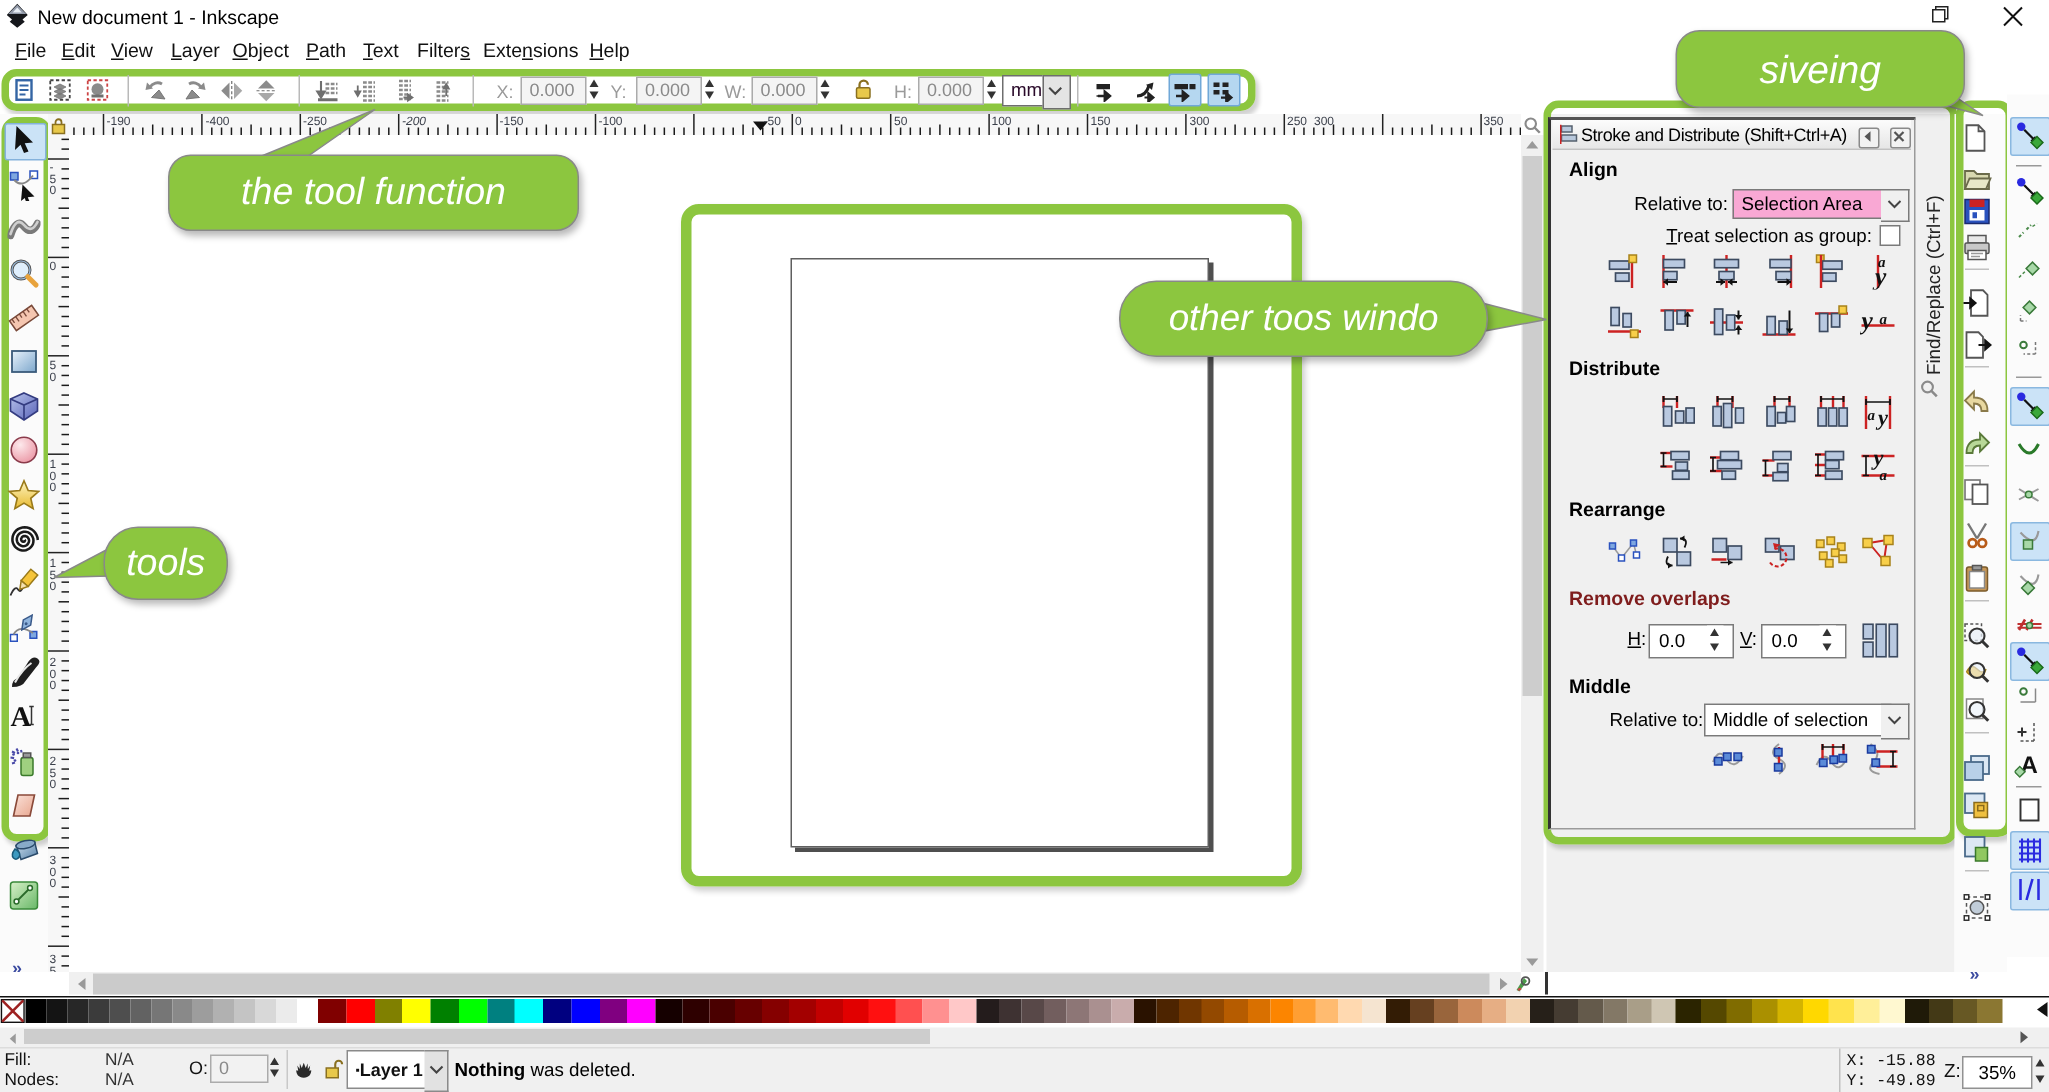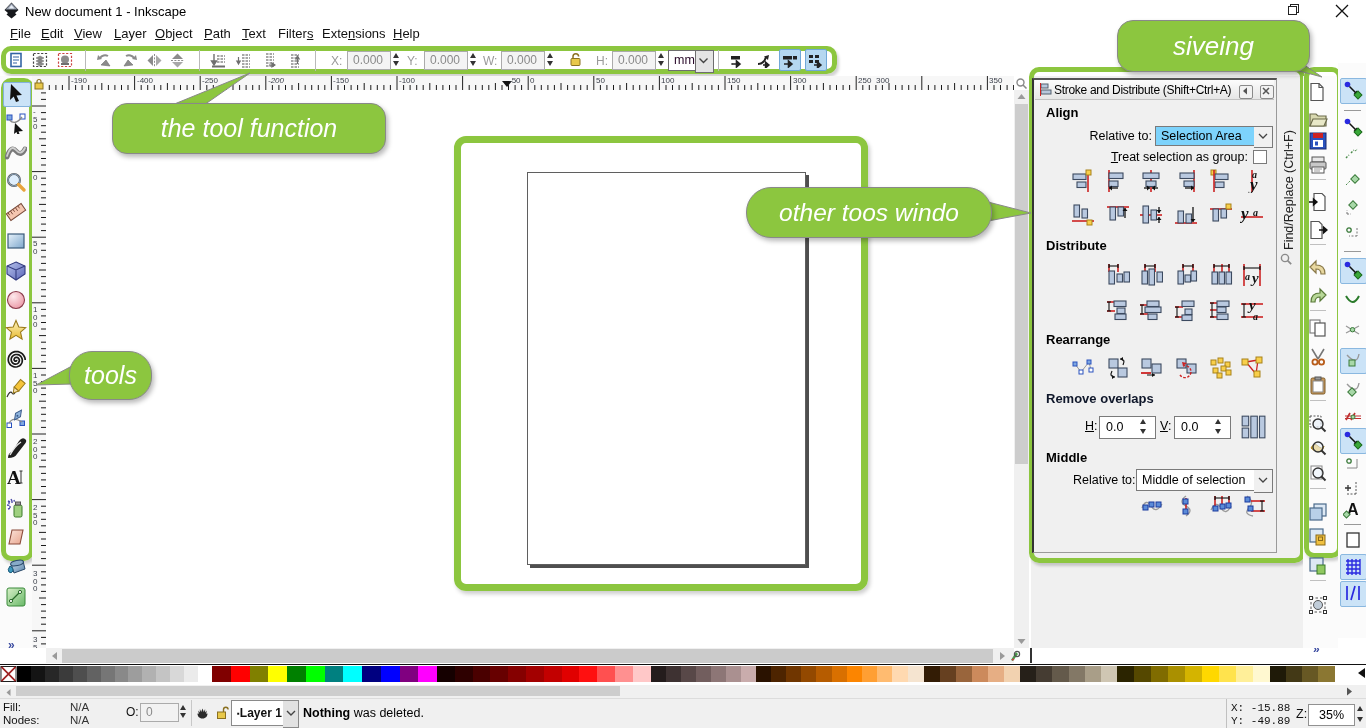--- a/index.html
+++ b/index.html
@@ -601,21 +601,21 @@
 <div style="position:absolute;left:1239px;top:85px;width:12px;height:12px;background:#f2f2f2;border:1px solid #8a8a8a;border-radius:2px;"></div>
 <svg class="ab" style="left:1241px;top:87px" width="8" height="8" viewBox="0 0 8 8">
     <path d="M6 0.5L2 4l4 3.5z" fill="#555"></path>
   </svg>
 <div style="position:absolute;left:1260px;top:85px;width:12px;height:12px;background:#f2f2f2;border:1px solid #8a8a8a;border-radius:2px;"></div>
 <svg class="ab" style="left:1262px;top:87px" width="8" height="8" viewBox="0 0 8 8">
     <path d="M1 1l6 6M7 1l-6 6" stroke="#555" stroke-width="1.5"></path>
   </svg>
 <div style="position:absolute;left:1046px;top:105px;width:100px;height:16px;font-size:13px;font-weight:bold;color:#000;">Align</div>
 <div style="position:absolute;left:1080px;top:129px;width:75px;height:15px;font-size:12.5px;color:#000;text-align:right;width:72px;">Relative to:</div>
-<div style="position:absolute;left:1155px;top:126px;width:99px;height:18px;background:#7dd3fc;border:1px solid #7a7a7a;font-size:12.5px;line-height:18px;padding-left:5px;">Selection Area</div>
+<div style="position:absolute;left:1155px;top:126px;width:99px;height:18px;background:#f9a8d4;border:1px solid #7a7a7a;font-size:12.5px;line-height:18px;padding-left:5px;">Selection Area</div>
 <div style="position:absolute;left:1254px;top:126px;width:18px;height:20px;background:#f0f0f0;border:1px solid #7a7a7a;border-left:none;"></div>
 <svg class="ab" style="left:1257px;top:132px" width="12" height="9" viewBox="0 0 12 9">
     <path d="M2 2l4 4 4-4" fill="none" stroke="#444" stroke-width="1.3"></path>
   </svg>
 <div style="position:absolute;left:1100px;top:150px;width:148px;height:15px;font-size:12.5px;color:#000;text-align:right;"><u>T</u>reat selection as group:</div>
 <div style="position:absolute;left:1253px;top:150px;width:12px;height:12px;background:#fff;border:1px solid #7a7a7a;"></div>
 <svg class="ab" style="left:1071px;top:169px" width="24" height="24" viewBox="0 0 24 24">
     <rect x="2" y="5" width="13" height="5.5" fill="#b9c9e0" stroke="#3c4a60" stroke-width="1.1"></rect>
     <rect x="6" y="13" width="9" height="5.5" fill="#b9c9e0" stroke="#3c4a60" stroke-width="1.1"></rect>
     <line x1="17" y1="1" x2="17" y2="23" stroke="#cc2222" stroke-width="1.6"></line>
@@ -831,21 +831,21 @@
     <rect x="12" y="10" width="5" height="5" fill="#f8cf4a" stroke="#a8821a"></rect>
     <rect x="17" y="14" width="5" height="5" fill="#f8cf4a" stroke="#a8821a"></rect>
     <rect x="8" y="17" width="5" height="5" fill="#f8cf4a" stroke="#a8821a"></rect>
   </svg>
 <svg class="ab" style="left:1240px;top:356px" width="24" height="24" viewBox="0 0 24 24">
     <path d="M6 6 L18 4 M6 6 L16 18 M18 4 L16 18" stroke="#cc2222" stroke-width="1.3"></path>
     <rect x="2" y="3" width="6" height="6" fill="#f8cf4a" stroke="#a8821a"></rect>
     <rect x="16" y="1" width="6" height="6" fill="#f8cf4a" stroke="#a8821a"></rect>
     <rect x="14" y="15" width="6" height="6" fill="#f8cf4a" stroke="#a8821a"></rect>
   </svg>
-<div style="position:absolute;left:1046px;top:391px;width:180px;height:16px;font-size:13px;font-weight:bold;color:#0f172a;">Remove overlaps</div>
+<div style="position:absolute;left:1046px;top:391px;width:180px;height:16px;font-size:13px;font-weight:bold;color:#7f1d1d;">Remove overlaps</div>
 <div style="position:absolute;left:1085px;top:419px;width:14px;height:15px;font-size:12.5px;color:#000;"><u>H</u>:</div>
 <div style="position:absolute;left:1099px;top:416px;width:49px;height:21px;background:#fff;border:1px solid #7a7a7a;font-size:12.5px;line-height:21px;padding-left:6px;">0.0</div>
 <div class="spin" style="left:1138px;top:417px;height:19px;background:#fff;border:none;"></div>
 <div style="position:absolute;left:1160px;top:419px;width:14px;height:15px;font-size:12.5px;color:#000;"><u>V</u>:</div>
 <div style="position:absolute;left:1174px;top:416px;width:49px;height:21px;background:#fff;border:1px solid #7a7a7a;font-size:12.5px;line-height:21px;padding-left:6px;">0.0</div>
 <div class="spin" style="left:1213px;top:417px;height:19px;background:#fff;border:none;"></div>
 <svg class="ab" style="left:1239px;top:414px" width="28" height="26" viewBox="0 0 24 24">
     <rect x="2" y="2" width="6" height="9" fill="#b9c9e0" stroke="#3c4a60"></rect>
     <rect x="2" y="13" width="6" height="9" fill="#b9c9e0" stroke="#3c4a60"></rect>
     <rect x="10" y="2" width="6" height="20" fill="#b9c9e0" stroke="#3c4a60"></rect>

